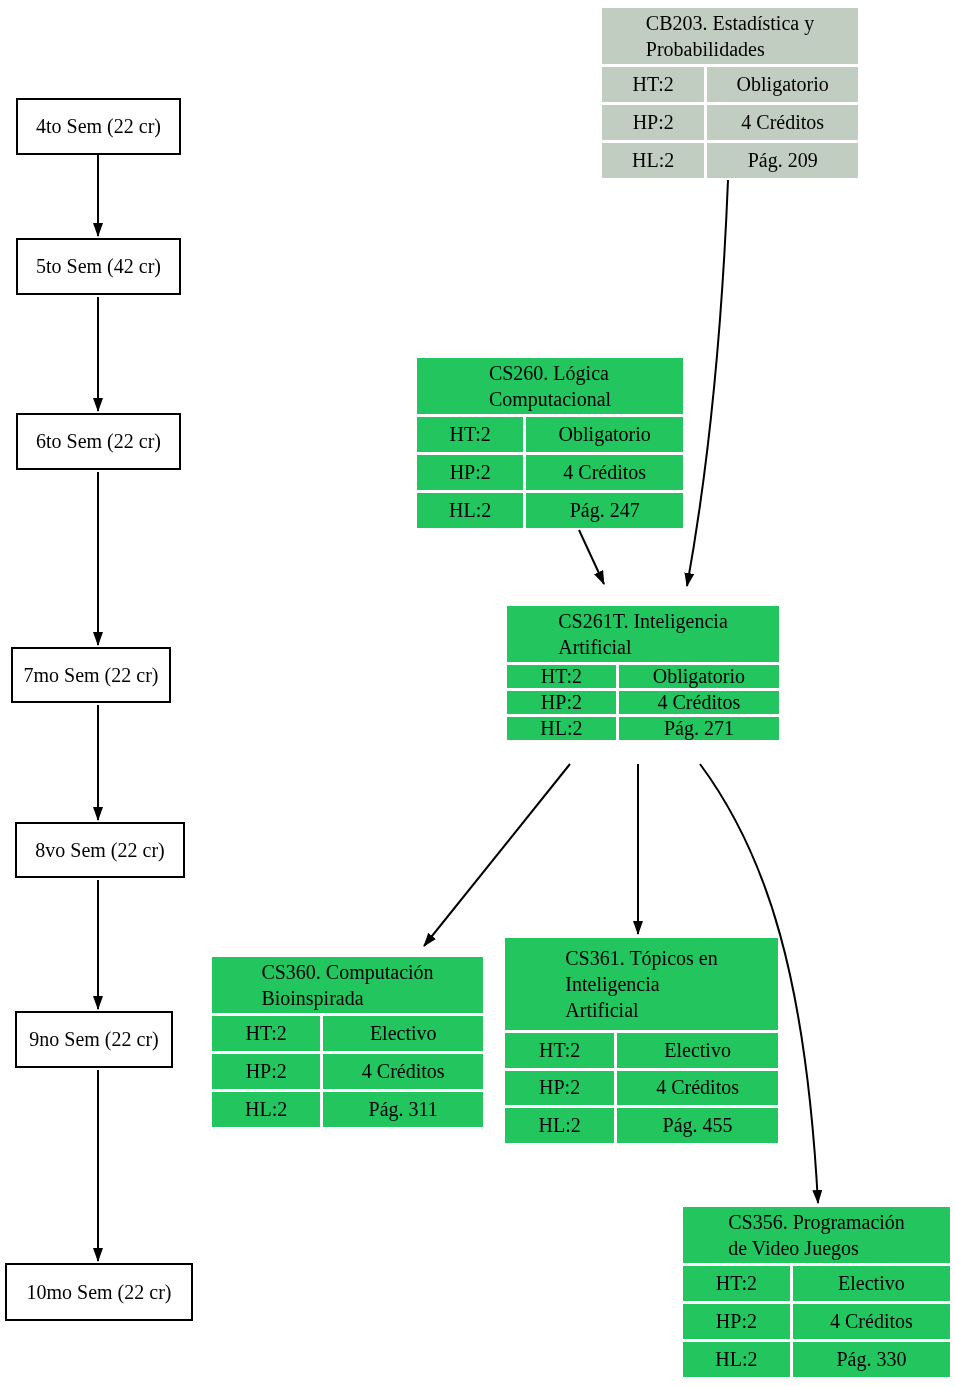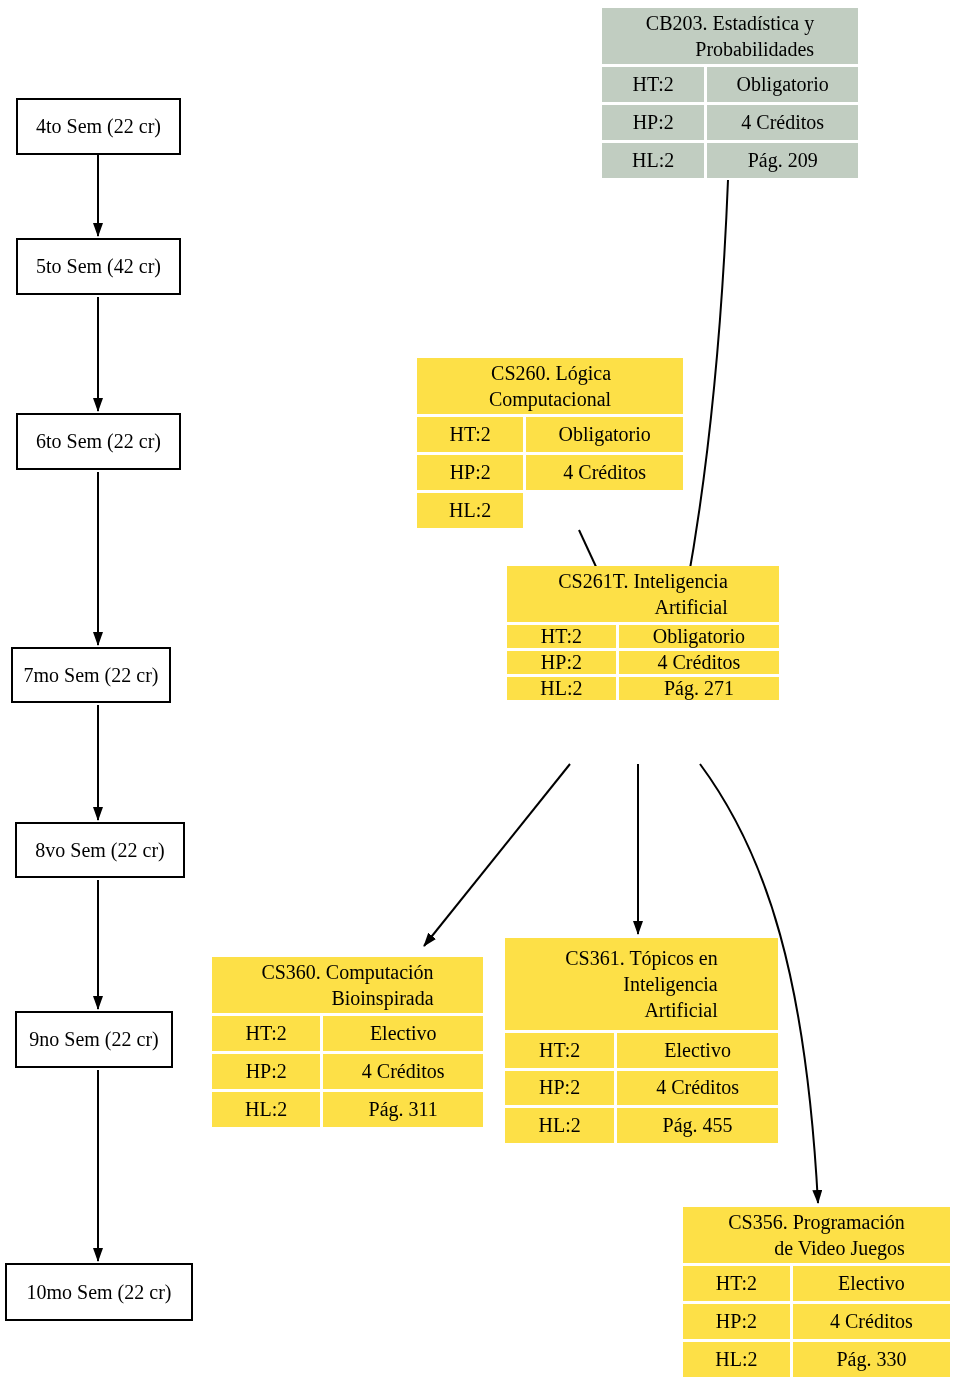--- a/index.html
+++ b/index.html
@@ -40,29 +40,29 @@
     position:absolute;
     display:grid;
     grid-template-columns:40% 1fr;
     grid-template-rows:56px 1fr 1fr 1fr;
     gap:3px;
     font-size:20px;
   }
   .card > div { display:flex; align-items:center; justify-content:center;text-align:center; }
   .card .title {
     grid-column:1 / span 2;
-    text-align:right;
+    text-align:left;
     white-space:pre-line;
     line-height:1.3;
   }
-  .card.blue > div { background:#fde047;font-family:Liberation Serif, serif; }
+  .card.blue > div { background:#22c55e;font-family:Liberation Serif, serif; }
   .card.sage > div { background:#C1CDC1; }
   #node-cb203  { left:602px; top:8px;    width:256px; height:170px; }
   #node-cs260  { left:417px; top:358px;  width:266px; height:170px; }
-  #node-cs261t { left:507px; top:566px;  width:272px; height:132px; }
+  #node-cs261t { left:507px; top:606px;  width:272px; height:132px; }
   #node-cs360  { left:212px; top:957px;  width:271px; height:170px; }
   #node-cs361  { left:505px; top:938px;  width:273px; height:205px;
                  grid-template-rows:92px 1fr 1fr 1fr; }
   #node-cs356  { left:683px; top:1207px; width:267px; height:170px; }
 </style>
 </head>
 <body>
 
 <div class="canvas">
 
@@ -107,20 +107,21 @@
   </div>
 
   <div class="card blue" id="node-cs260">
     <div class="title">CS260. Lógica
 Computacional</div>
     <div class="cell">HT:2</div>
     <div class="cell">Obligatorio</div>
     <div class="cell">HP:2</div>
     <div class="cell">4 Créditos</div>
     <div class="cell">HL:2</div>
+    <div class="cell">Pág. 247</div>
   </div>
 
   <div class="card blue" id="node-cs261t">
     <div class="title">CS261T. Inteligencia
 Artificial</div>
     <div class="cell">HT:2</div>
     <div class="cell">Obligatorio</div>
     <div class="cell">HP:2</div>
     <div class="cell">4 Créditos</div>
     <div class="cell">HL:2</div>

